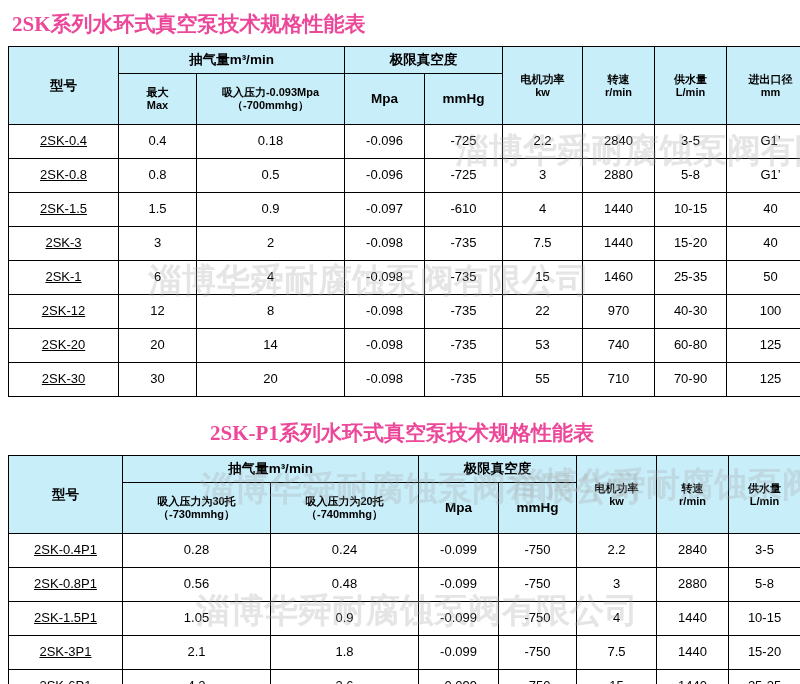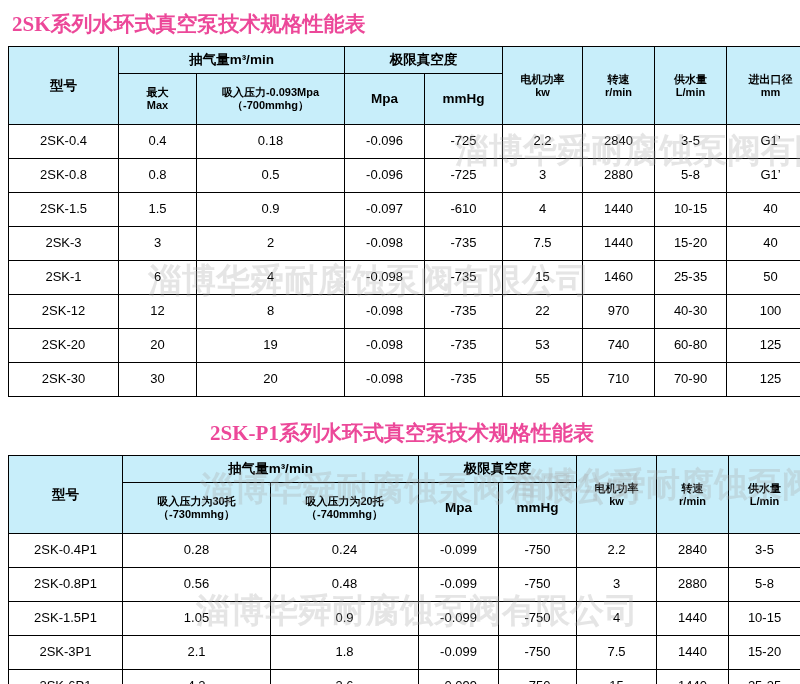--- a/index.html
+++ b/index.html
@@ -58,20 +58,21 @@
     font-size: 13.5px;
     margin-top: 28px;
   }
   .hdr-small {
     font-size: 11px;
     font-weight: bold;
     display: block;
   }
   .row-model {
     font-size: 13.5px;
+    text-decoration: underline;
   }
   tbody tr td {
     height: 29px;
   }
   thead tr.h1 td {
     height: 22px;
   }
   thead tr.h2 td {
     height: 46px;
   }
@@ -216,21 +217,21 @@
         <td>-0.098</td>
         <td>-735</td>
         <td>22</td>
         <td>970</td>
         <td>40-30</td>
         <td>100</td>
       </tr>
       <tr>
         <td class="row-model">2SK-20</td>
         <td>20</td>
-        <td>19</td>
+        <td>14</td>
         <td>-0.098</td>
         <td>-735</td>
         <td>53</td>
         <td>740</td>
         <td>60-80</td>
         <td>125</td>
       </tr>
       <tr>
         <td class="row-model">2SK-30</td>
         <td>30</td>

